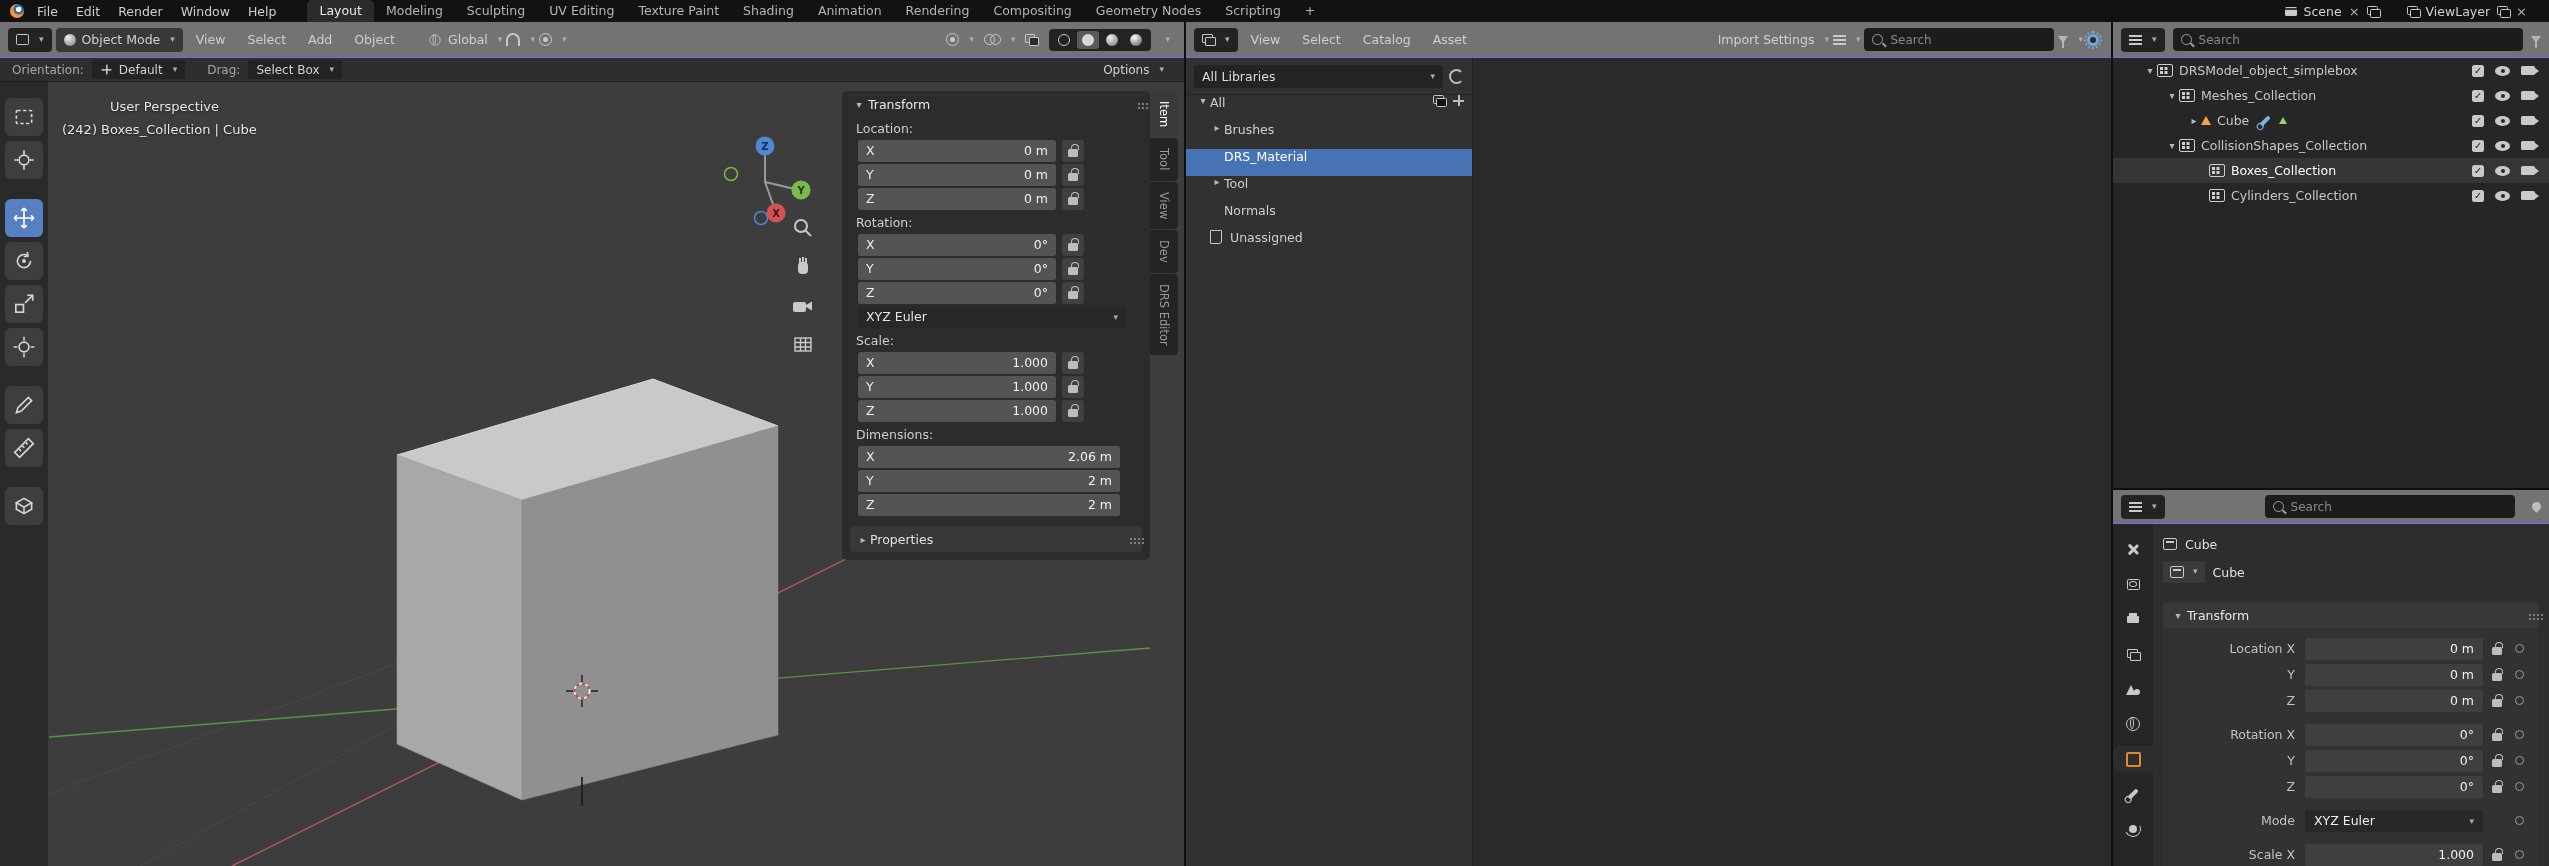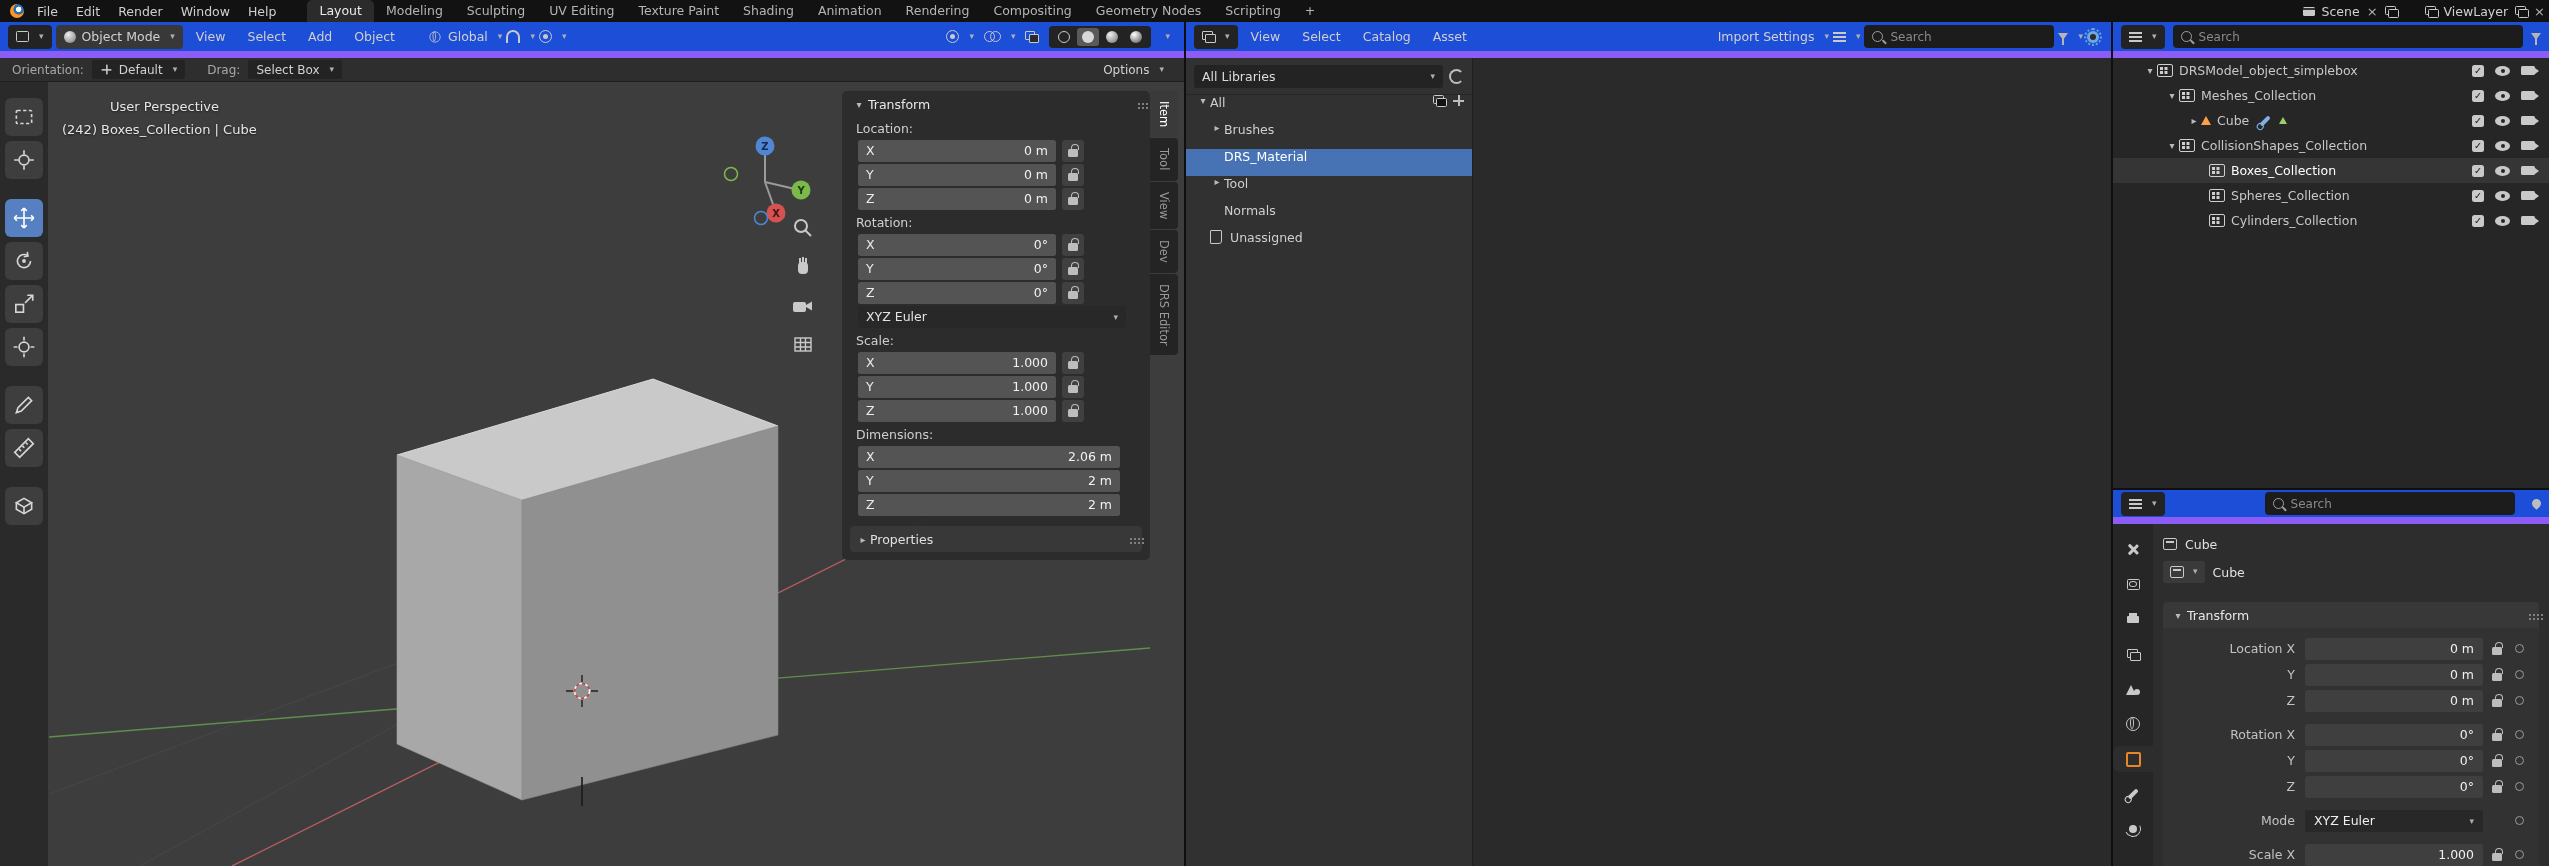--- a/index.html
+++ b/index.html
@@ -74,29 +74,29 @@
   .layersI::before,.layersI::after{content:"";position:absolute;width:9px;height:7px;border:1.5px solid #c9c9c9;border-radius:1.5px}
   .layersI::after{left:3px;top:3px;background:#121212}
   .tagI{width:10px;height:12px;border:1.5px solid #c9c9c9;border-radius:1px 1px 3px 1px;display:inline-block}
 
   
   #topbar{position:absolute;left:0;top:0;width:2549px;height:22px;background:#121212;display:flex;align-items:center;padding-left:6px;box-sizing:border-box}
   .blogo{width:14px;height:14px;border-radius:50%;background:radial-gradient(circle at 62% 38%,#fff 0 2.5px,#2a6fb4 3px 5px,#ff9524 5.5px);margin:0 4px}
   .ws-tabs{display:flex;margin-left:22px;height:22px}
   .ws{padding:0 12px;line-height:22px;color:#b5b5b5;border-radius:5px 5px 0 0;white-space:nowrap}
   .ws.active{background:#2b2b2b;color:#eaeaea}
-  .tb-right{margin-left:auto;display:flex;align-items:center;gap:7px;padding-right:4px}
+  .tb-right{margin-left:auto;display:flex;align-items:center;gap:7px;padding-right:22px}
 
   
   #vp{position:absolute;left:0;top:22px;width:1184px;height:844px;background:#3d3d3d;border-right:2px solid #0f0f0f}
   #assets{position:absolute;left:1186px;top:22px;width:925px;height:844px;background:#2a2a2a;border-right:2px solid #0f0f0f}
   #outliner{position:absolute;left:2113px;top:22px;width:436px;height:466px;background:#262626;border-bottom:2px solid #0f0f0f}
   #props{position:absolute;left:2113px;top:490px;width:436px;height:376px;background:#2d2d2d;overflow:hidden}
 
-  .ed-header{height:36px;background:#1d4ed8;border-bottom:7px solid #8b5cf6;display:flex;align-items:center;padding:0 8px;gap:4px;box-sizing:border-box}
+  .ed-header{height:36px;background:#737373;border-bottom:1px solid #8b5cf6;display:flex;align-items:center;padding:0 8px;gap:4px;box-sizing:border-box}
 
   
   .vp-tools{height:24px;background:#2e2e2e;border-bottom:1px solid #1e1e1e;display:flex;align-items:center;gap:8px;padding:0 12px;box-sizing:border-box;font-size:12px}
   .vp-tools .lbl{color:#a8a8a8}
   .mini-chip{display:flex;align-items:center;gap:6px;height:19px;padding:0 8px;background:#232323;border-radius:3px}
   #vp-body{position:absolute;left:0;top:60px;width:1184px;height:784px;overflow:hidden}
   #scene-svg{position:absolute;left:0;top:0}
   .vp-text{position:absolute;color:#e6e6e6;font-size:13px;text-shadow:0 1px 2px rgba(0,0,0,.55);white-space:nowrap}
   #vp-toolbar{position:absolute;left:0;top:0;width:48px;height:784px;background:#2a2a2a;display:flex;flex-direction:column;align-items:center;padding-top:16px;gap:5px;box-sizing:border-box}
   .tool-btn{width:38px;height:38px;background:#3e3e3e;border-radius:6px;display:flex;align-items:center;justify-content:center;flex:0 0 auto}
@@ -686,30 +686,20 @@
     <span class="lab">Boxes_Collection</span>
     <span class="ol-toggles">
       <span class="chkI"></span>
       <span class="eyeI"></span>
       <span class="camI"></span>
     </span>
   </div>
   <div class="ol-row">
     <span class="sp" style="width:88px"></span>
     <span class="collI"></span>
-    <span class="lab">Spheres_Collection</span>
-    <span class="ol-toggles">
-      <span class="chkI"></span>
-      <span class="eyeI"></span>
-      <span class="camI"></span>
-    </span>
-  </div>
-  <div class="ol-row">
-    <span class="sp" style="width:88px"></span>
-    <span class="collI"></span>
     <span class="lab">Cylinders_Collection</span>
     <span class="ol-toggles">
       <span class="chkI"></span>
       <span class="eyeI"></span>
       <span class="camI"></span>
     </span>
   </div>
 </section>
 
 <section id="props">

